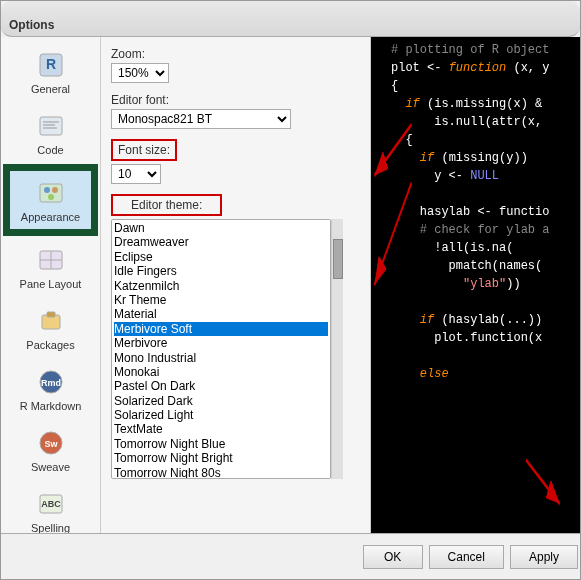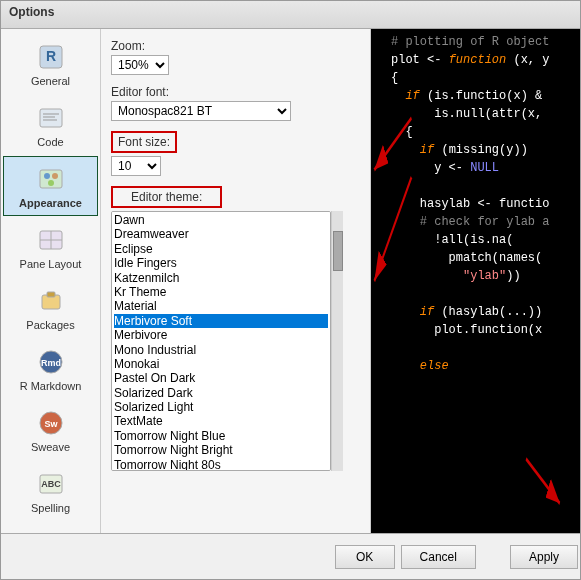--- a/index.html
+++ b/index.html
@@ -19,23 +19,24 @@
       display: flex;
       flex-direction: column;
     }
     .title-bar {
       background: linear-gradient(to bottom, #e8e8e8, #d8d8d8);
       border-bottom: 1px solid #aaa;
       padding: 4px 8px;
       font-size: 12px;
       font-weight: bold;
       color: #333;
-      height: 28px;
-      display: flex;
-      align-items: flex-start;
+      height: 36px;
+      display: flex;
+      align-items: flex-end;
+      border-radius: 11px;
     }
     .content {
       display: flex;
       flex: 1;
       overflow: hidden;
     }
     
     .sidebar {
       width: 100px;
       background: #f5f5f5;
@@ -49,22 +50,21 @@
       align-items: center;
       padding: 6px 4px;
       cursor: pointer;
       font-size: 11px;
       color: #333;
       border: 1px solid transparent;
       margin: 1px 2px;
     }
     .sidebar-item.active {
       background: #cde4f5;
-      border: 1px solid #14532d;
-      font-weight: bold;
+      border: 7px solid #14532d;
     }
     .sidebar-icon {
       width: 32px;
       height: 32px;
       margin-bottom: 2px;
       display: flex;
       align-items: center;
       justify-content: center;
     }
     .options-panel {
@@ -140,21 +140,20 @@
       padding: 4px 18px;
       border: 1px solid #aaa;
       background: linear-gradient(to bottom, #f8f8f8, #e0e0e0);
       font-size: 12px;
       cursor: pointer;
       min-width: 60px;
       text-align: center;
     }
     .btn.apply {
       background: linear-gradient(to bottom, #f8f8f8, #e0e0e0);
-      margin-left: 28px;
     }
     
     .arrow-overlay {
       position: absolute;
       top: 0; left: 0;
       width: 100%;
       height: 100%;
       pointer-events: none;
     }
     .panel-container {
@@ -352,21 +351,21 @@
               <div class="scrollbar-thumb"></div>
             </div>
           </div>
         </div>
       </div>
 
       <div class="code-preview">
         <div class="code-line"><span class="c-comment"># plotting of R object</span></div>
         <div class="code-line"><span class="c-function">plot</span><span class="c-plain"> &lt;- </span><span class="c-keyword">function</span><span class="c-plain"> (x, y</span></div>
         <div class="code-line"><span class="c-plain">{</span></div>
-        <div class="code-line"><span class="c-plain">  </span><span class="c-keyword">if</span><span class="c-plain"> (</span><span class="c-function">is.functio</span><span class="c-plain">(x) &amp;</span></div>
+        <div class="code-line"><span class="c-plain">  </span><span class="c-keyword">if</span><span class="c-plain"> (</span><span class="c-function">is.missing</span><span class="c-plain">(x) &amp;</span></div>
         <div class="code-line"><span class="c-plain">      </span><span class="c-function">is.null</span><span class="c-plain">(</span><span class="c-function">attr</span><span class="c-plain">(x,</span></div>
         <div class="code-line"><span class="c-plain">  {</span></div>
         <div class="code-line"><span class="c-plain">    </span><span class="c-keyword">if</span><span class="c-plain"> (</span><span class="c-function">missing</span><span class="c-plain">(y))</span></div>
         <div class="code-line"><span class="c-plain">      y &lt;- </span><span class="c-null">NULL</span></div>
         <div class="code-line">&nbsp;</div>
         <div class="code-line"><span class="c-plain">    hasylab &lt;- </span><span class="c-function">functio</span></div>
         <div class="code-line"><span class="c-plain">    </span><span class="c-comment"># check for ylab a</span></div>
         <div class="code-line"><span class="c-plain">      !</span><span class="c-function">all</span><span class="c-plain">(</span><span class="c-function">is.na</span><span class="c-plain">(</span></div>
         <div class="code-line"><span class="c-plain">        </span><span class="c-function">pmatch</span><span class="c-plain">(</span><span class="c-function">names</span><span class="c-plain">(</span></div>
         <div class="code-line"><span class="c-plain">          </span><span class="c-string">"ylab"</span><span class="c-plain">))</span></div>

